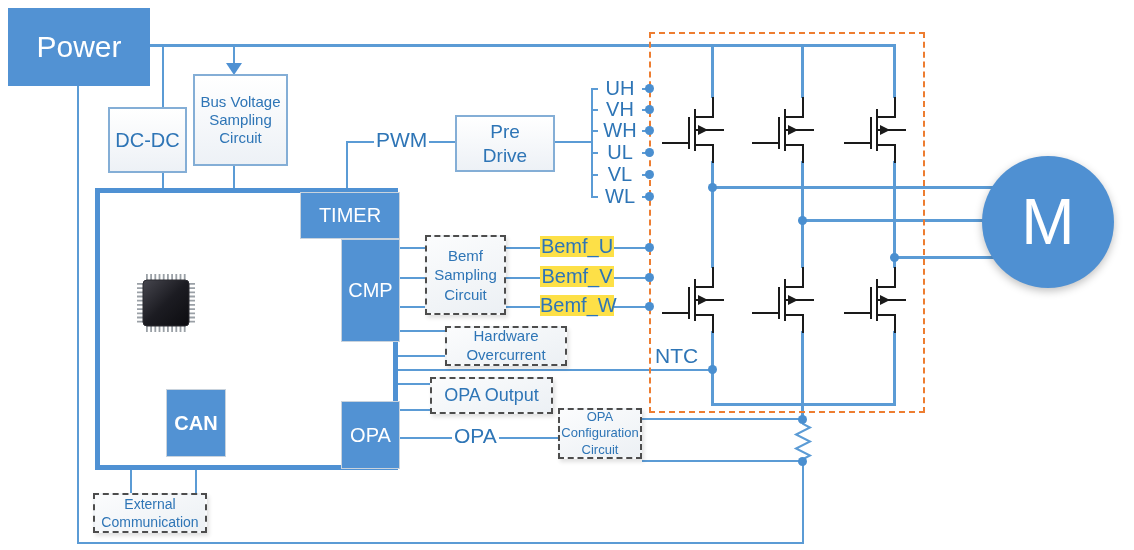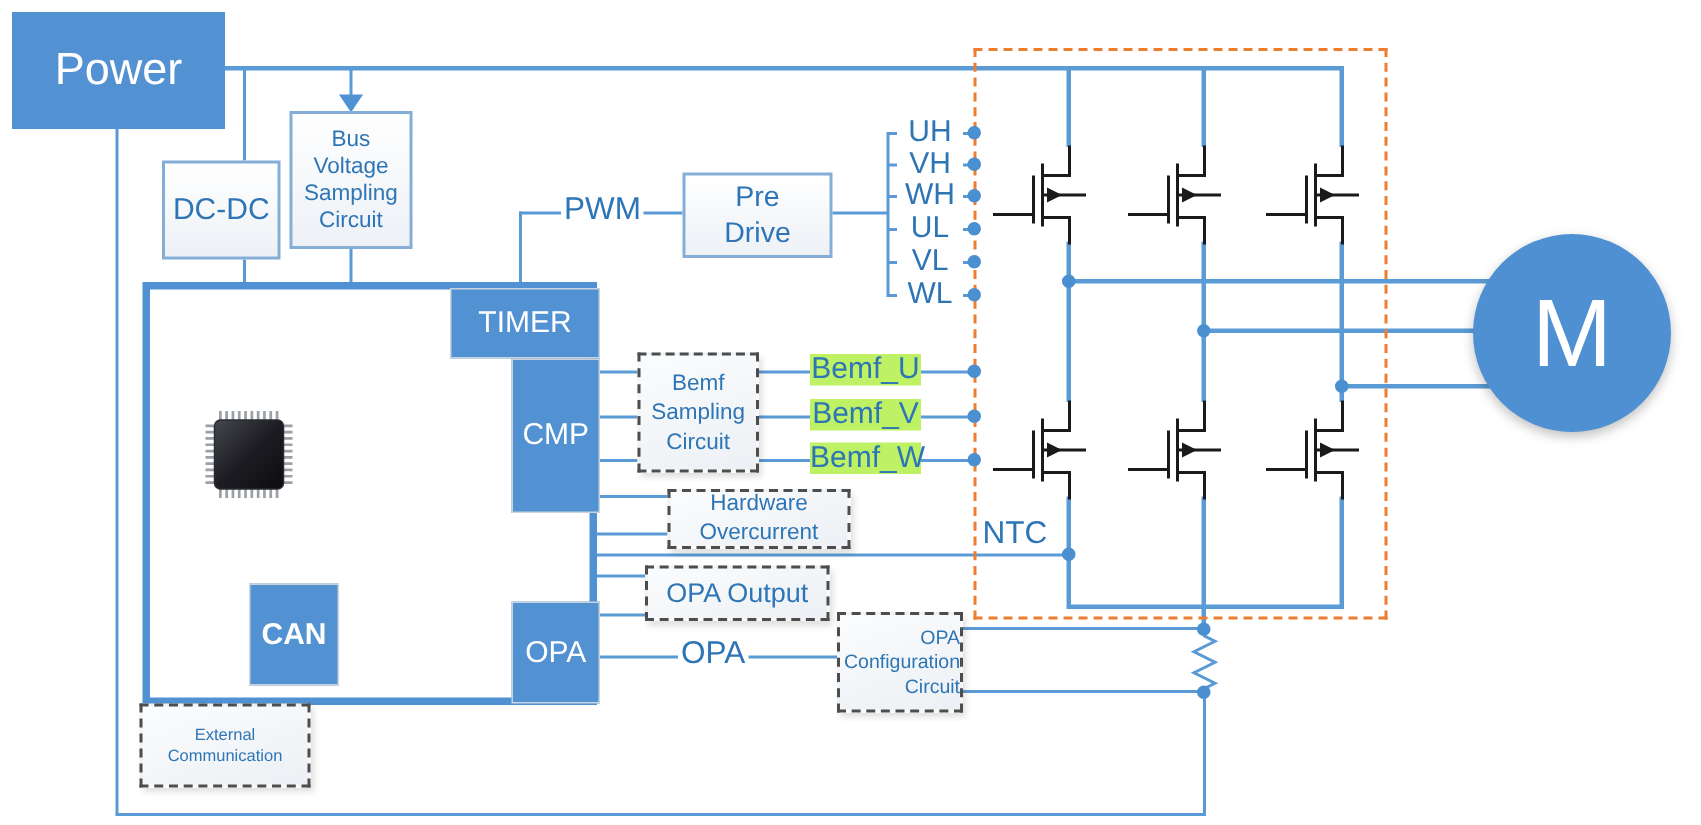--- a/index.html
+++ b/index.html
@@ -22,21 +22,21 @@
     text-align:center;box-sizing:border-box;}
   .dashbox{position:absolute;background:linear-gradient(160deg,#fbfcfd 0%,#ecf0f4 100%);
     border:2px dashed #4d4d4d;color:#2e75b6;display:flex;align-items:center;justify-content:center;
     text-align:center;box-sizing:border-box;box-shadow:2px 3px 4px rgba(0,0,0,0.12);overflow-wrap:anywhere;}
   #mcu{position:absolute;left:95px;top:188px;width:303px;height:282px;border:5px solid #4f91d3;box-sizing:border-box;background:#fff;}
   #inverter-boundary{position:absolute;left:649px;top:32px;width:276px;height:381px;border:2px dashed #ed7d31;box-sizing:border-box;}
 
   
   .sig{position:absolute;color:#2e75b6;background:#fff;padding:0 2px;font-size:21px;line-height:1.05;white-space:nowrap;}
   .gate{position:absolute;width:44px;text-align:center;color:#2e75b6;background:#fff;font-size:20px;line-height:1.05;}
-  .bemf{position:absolute;width:74px;text-align:center;color:#2e75b6;background:#bef264;font-size:20px;line-height:1.05;}
+  .bemf{position:absolute;width:74px;text-align:center;color:#2e75b6;background:#fde047;font-size:20px;line-height:1.05;}
 
   #motor{position:absolute;left:982px;top:156px;width:132px;height:132px;border-radius:50%;background:#4f90d2;
     color:#fff;display:flex;align-items:center;justify-content:center;font-size:64px;box-shadow:0 3px 8px rgba(0,0,0,0.25);}
   .arrow-down{position:absolute;width:0;height:0;border-left:8px solid transparent;border-right:8px solid transparent;border-top:12px solid #4f91d3;}
   svg{position:absolute;overflow:visible;}
 </style>
 </head>
 <body>
 
 <div id="canvas">
@@ -148,21 +148,21 @@
   </svg>
 
   <div class="bluebox" style="left:8px;top:8px;width:142px;height:78px;font-size:30px;">
       <span>Power</span>
     </div>
 
   <div class="lightbox" style="left:108px;top:107px;width:79px;height:66px;font-size:20px;">
       <span>DC-DC</span>
     </div>
 
-  <div class="lightbox" style="left:193px;top:74px;width:82px;height:92px;font-size:15px;line-height:1.2;padding:2px;align-items:center;">
+  <div class="lightbox" style="left:193px;top:74px;width:95px;height:92px;font-size:15px;line-height:1.2;padding:2px;align-items:center;">
       <span>Bus Voltage Sampling Circuit</span>
     </div>
 
   <div id="mcu"></div>
   <div class="bluebox block" style="left:300px;top:192px;width:98px;height:45px;">
       <span>TIMER</span>
     </div>
   <div class="bluebox block" style="left:341px;top:239px;width:57px;height:101px;text-align:right;">
       <span>CMP</span>
     </div>
@@ -197,25 +197,25 @@
     </div>
 
   <div class="dashbox" style="left:445px;top:326px;width:122px;height:40px;font-size:15px;line-height:1.25;">
       <span>Hardware Overcurrent</span>
     </div>
 
   <div class="dashbox" style="left:430px;top:377px;width:123px;height:37px;font-size:18px;">
       <span>OPA Output</span>
     </div>
 
-  <div class="dashbox" style="left:558px;top:408px;width:84px;height:67px;font-size:13px;line-height:1.25;text-align:right;">
+  <div class="dashbox" style="left:558px;top:408px;width:84px;height:51px;font-size:13px;line-height:1.25;">
       <span>OPA Configuration Circuit</span>
     </div>
 
-  <div class="dashbox" style="left:93px;top:469px;width:114px;height:56px;font-size:11px;line-height:1.3;">
+  <div class="dashbox" style="left:93px;top:493px;width:114px;height:40px;font-size:14px;line-height:1.3;">
       <span>External Communication</span>
     </div>
 
   <span class="sig" style="left:374px;top:129px;">PWM</span>
   <span class="sig" style="left:452px;top:425px;">OPA</span>
   <span class="sig" style="left:653px;top:345px;background:transparent;">NTC</span>
 
   <span class="gate" style="left:598px;top:78px;">UH</span>
   <span class="gate" style="left:598px;top:99px;">VH</span>
   <span class="gate" style="left:598px;top:120px;">WH</span>

